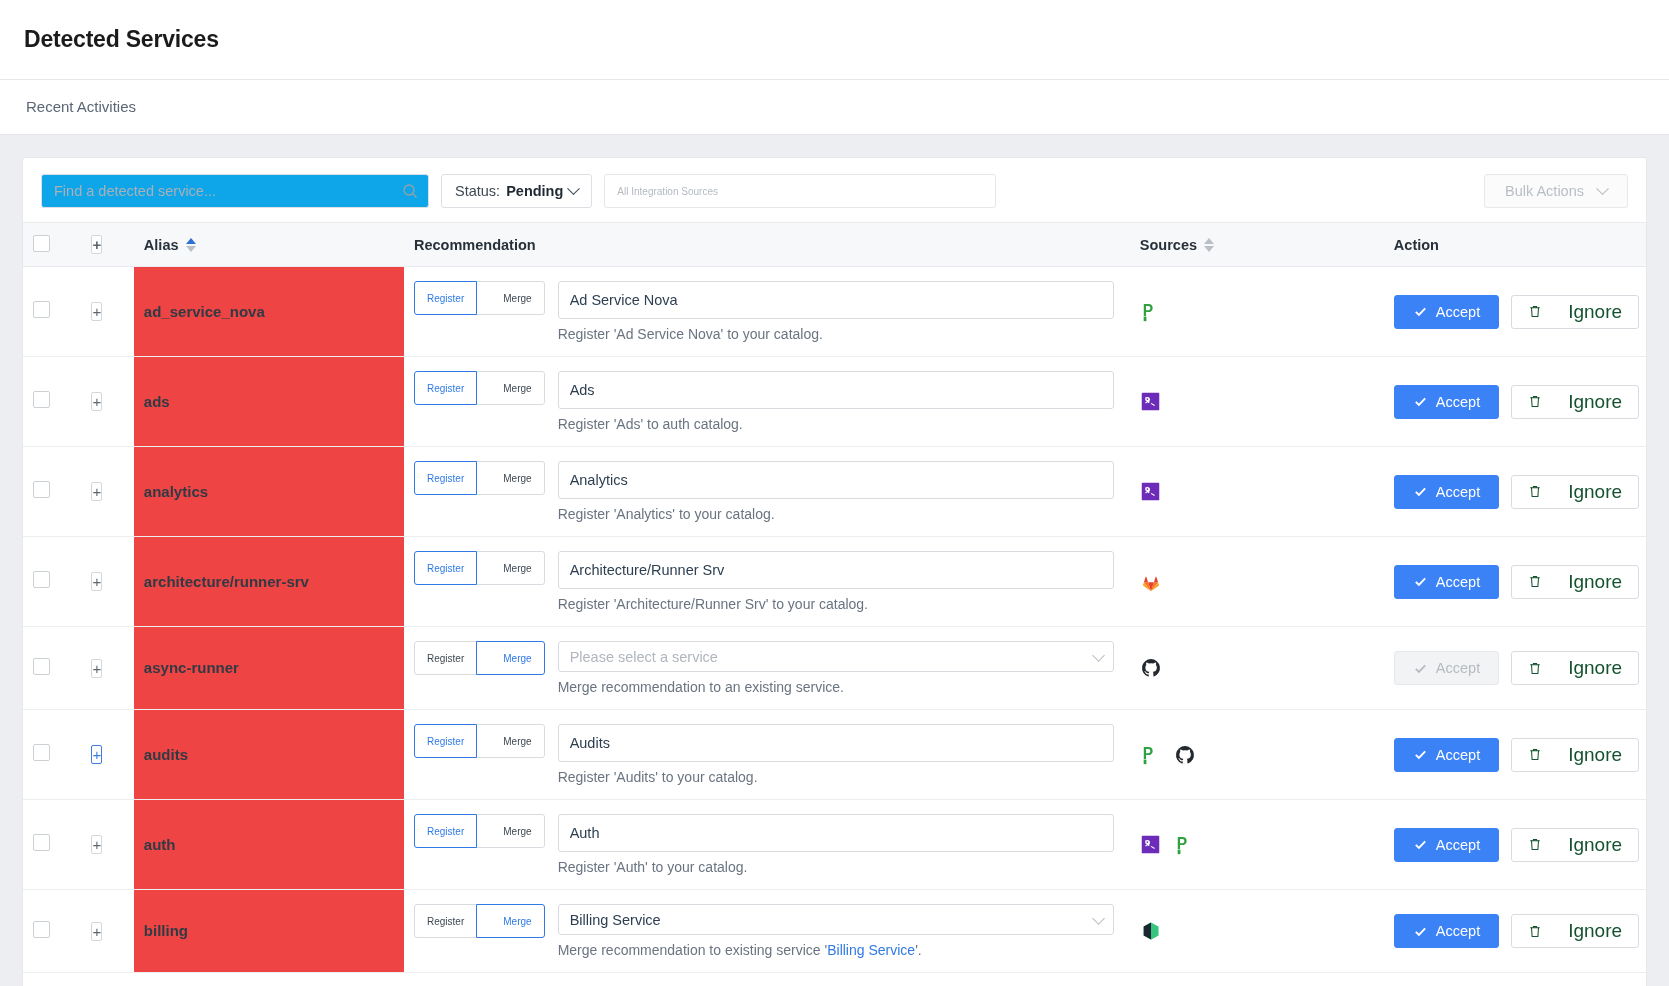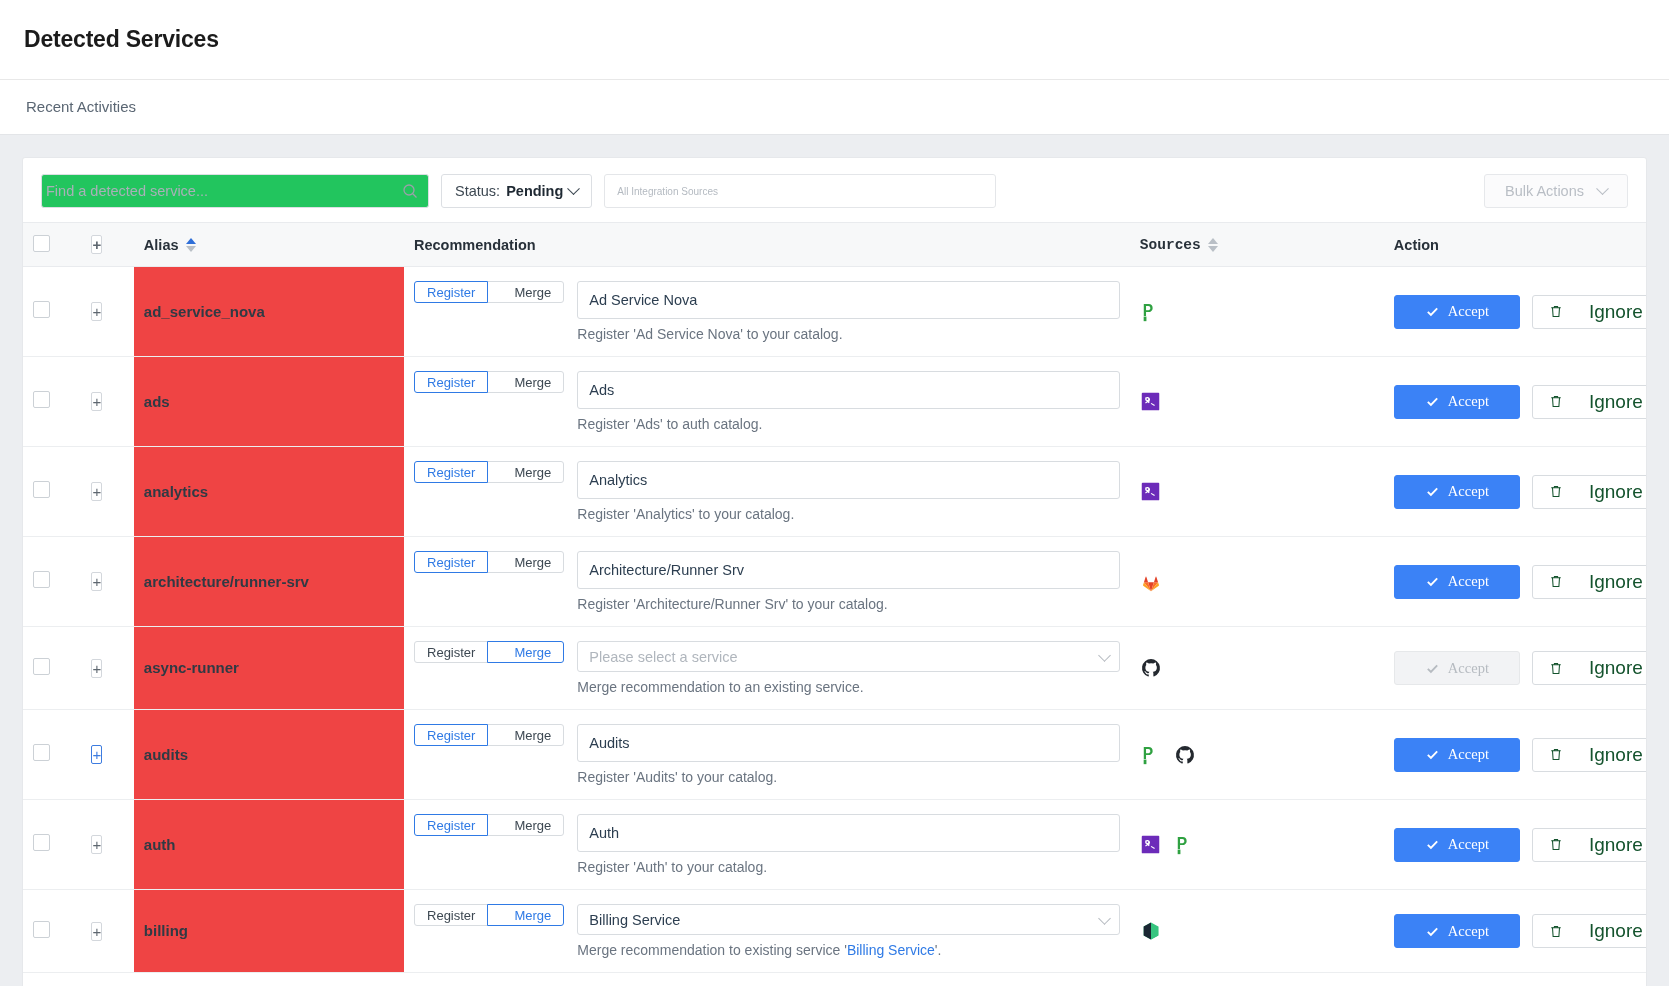--- a/index.html
+++ b/index.html
@@ -87,26 +87,26 @@
   }
   .search-box {
     position: relative;
     width: 388px;
   }
   .search-box input {
     width: 100%;
     height: 34px;
     border: 1px solid #dcdfe3;
     border-radius: 3px;
-    padding: 0 34px 0 4px;
+    padding: 0 34px 0 12px;
     font-size: 14.5px;
     font-family: "Liberation Sans", sans-serif;
     color: #2c3e50;
     outline: none;
-    background: #22c55e;
+    background: #0ea5e9;
   }
   .search-box input::placeholder { color: #a9b0b8; }
   .search-icon {
     position: absolute;
     right: 11px;
     top: 9px;
     width: 16px;
     height: 16px;
     color: #9aa1a9;
   }
@@ -175,21 +175,21 @@
     font-weight: bold;
     color: #28313a;
     text-align: left;
     padding: 0 10px;
     vertical-align: middle;
   }
   th.col-check { width: 58px; padding-left: 20px; }
   th.col-exp   { width: 52px; }
   th.col-alias { width: 268px; background: #f1f2f3; }
   th.col-rec   { width: 720px; padding-left: 14px; }
-  th.col-src   { width: 252px; padding-left: 14px; font-family: Liberation Mono, monospace; }
+  th.col-src   { width: 252px; padding-left: 14px; }
   th.col-act   { width: 260px; padding-left: 14px; }
 
   td.cell-alias { background: #ef4444; }
 
   table.services tbody td {
     border-bottom: 1px solid #eceef0;
     padding: 14px 10px;
     vertical-align: middle;
   }
   tbody td.c-check { padding-left: 20px; }
@@ -238,22 +238,22 @@
   .rec-row { display: flex; align-items: flex-start; gap: 13px; }
   .seg {
     display: inline-flex;
     border-radius: 3px;
     overflow: visible;
     height: 30px;
     flex: none;
   }
   .seg button {
     font-family: "Liberation Sans", sans-serif;
-    font-size: 13px;
-    height: 22px;
+    font-size: 10px;
+    height: 34px;
     padding: 0 12px;
     background: #fff;
     border: 1px solid #d8dce0;
     color: #3d4852;
     cursor: pointer;
     position: relative;
   }
   .seg button:first-child { border-radius: 3px 0 0 3px; }
   .seg button:last-child { border-radius: 0 3px 3px 0; margin-left: -1px; padding-left: 26px; }
   .seg button.on {
@@ -306,27 +306,27 @@
   .rec-help a { color: #2f7ae5; text-decoration: none; }
 
   
   .src-cell { display: flex; align-items: center; gap: 12px; }
   .src-ico { width: 22px; height: 22px; display: block; }
 
   
   .act-cell { display: flex; align-items: center; gap: 12px; }
   .btn-accept {
     display: inline-flex; align-items: center; gap: 8px;
-    height: 34px; padding: 0 30px;
+    height: 34px; padding: 0 18px;
     background: #3b82f6;
     border: 1px solid #3b82f6;
     border-radius: 3px;
     color: #fff;
     font-size: 14.5px;
-    font-family: Liberation Serif, serif;
+    font-family: Liberation Sans, sans-serif;
     cursor: pointer;
   }
   .btn-accept.disabled {
     background: #f2f3f5;
     border-color: #e6e8ea;
     color: #b6bbc1;
     cursor: default;
   }
   .btn-ignore {
     display: inline-flex; align-items: center; gap: 26px;

